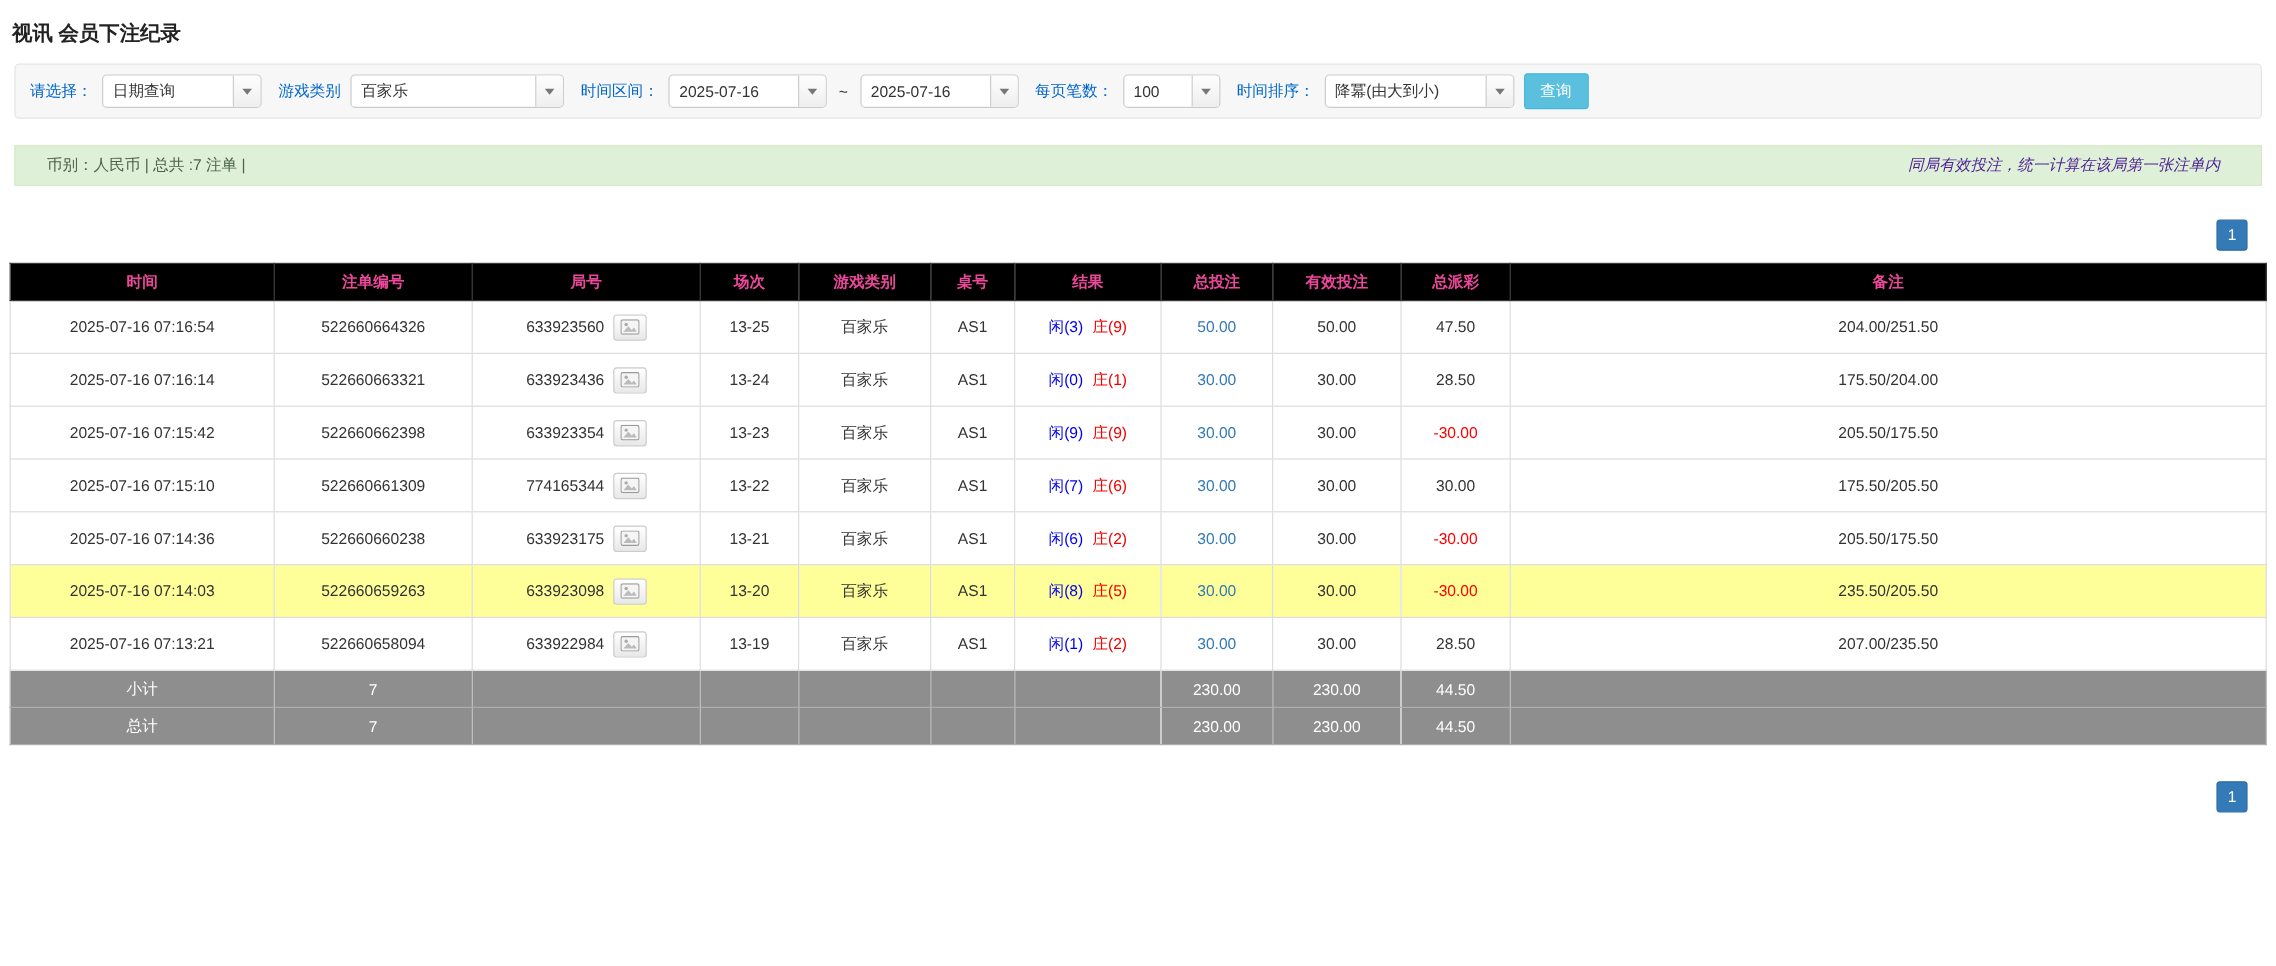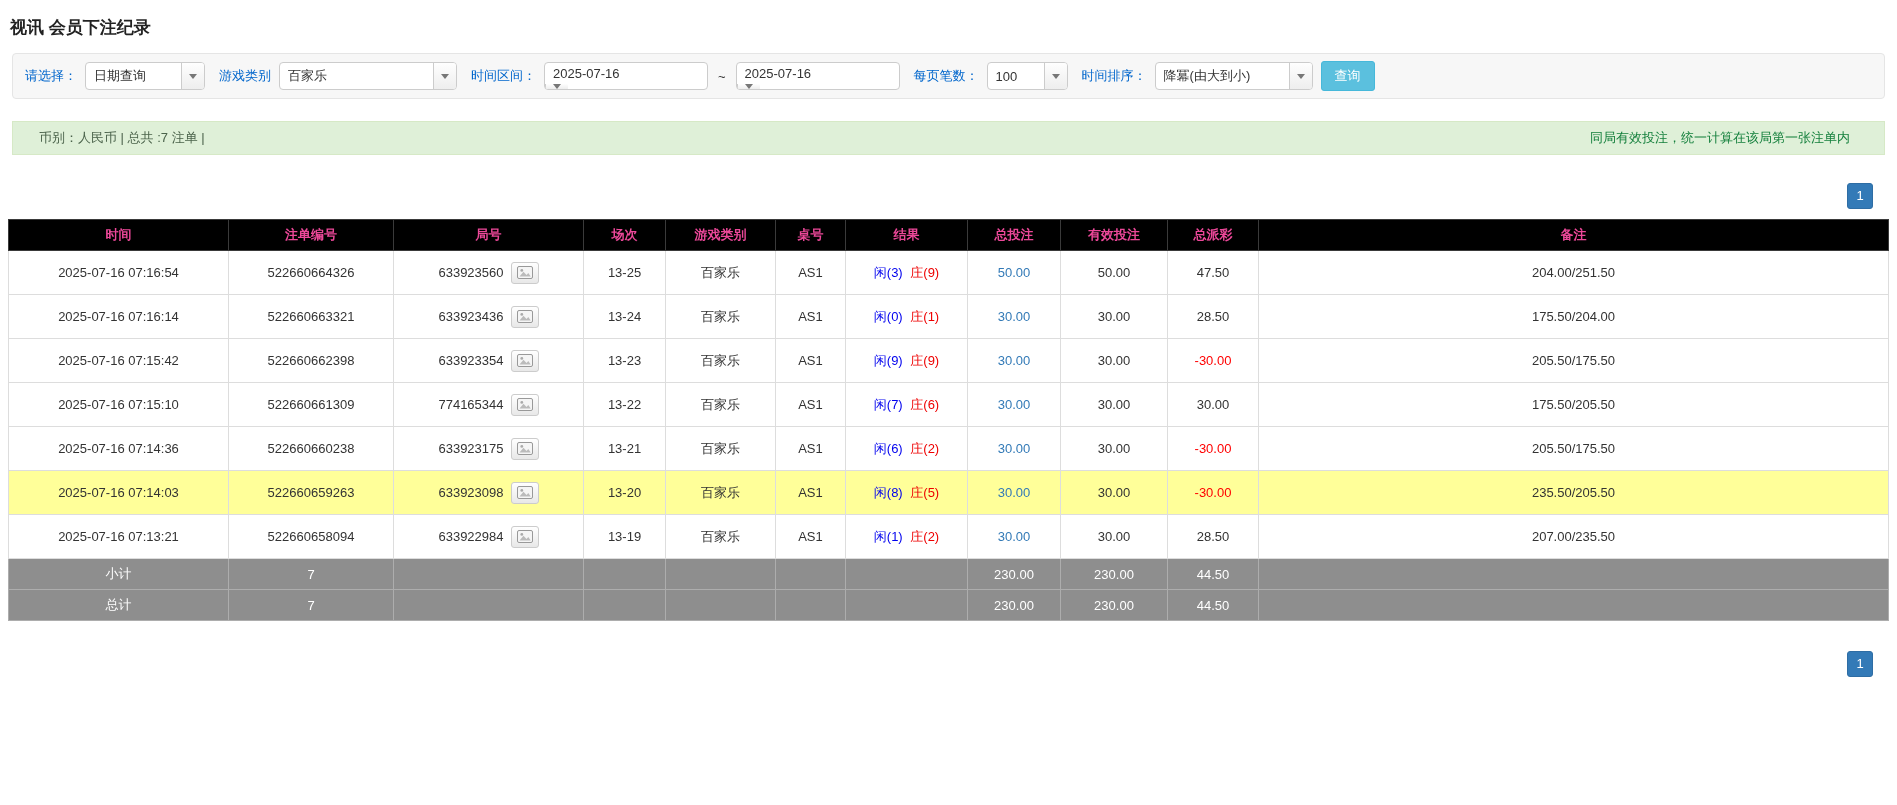--- a/index.html
+++ b/index.html
@@ -66,23 +66,23 @@
     align-items: center;
     justify-content: center;
     flex: 0 0 auto;
   }
   .caret {
     width: 0; height: 0;
     border-left: 4px solid transparent;
     border-right: 4px solid transparent;
     border-top: 5px solid #777;
   }
-  .w-select { width: 120px; }
+  .w-select { width: 133px; }
   .w-game { width: 178px; }
-  .w-date { width: 164px; flex-direction: column; }
+  .w-date { width: 132px; }
   .w-size { width: 81px; }
   .w-sort { width: 158px; }
   .tilde { color: #333; padding: 0 2px; }
   .btn-search {
     background: #5bc0de;
     border: 1px solid #46b8da;
     color: #fff;
     border-radius: 3px;
     padding: 5px 13px;
     font-size: 13px;
@@ -94,21 +94,21 @@
   .info-bar {
     margin: 22px 12px 0 12px;
     background: #dff0d8;
     border: 1px solid #d6e9c6;
     padding: 7px 26px;
     display: flex;
     align-items: center;
     justify-content: space-between;
   }
   .info-summary { color: #4b634b; }
-  .info-notice { color: #15803d; padding-right: 8px; }
+  .info-notice { color: #4c1d95; padding-right: 8px; font-style: italic; }
 
   
   .pager { text-align: right; padding-right: 24px; }
   .pager-top { margin-top: 28px; margin-bottom: 10px; }
   .pager-bottom { margin-top: 30px; padding-bottom: 16px; }
   .page-btn {
     display: inline-block;
     min-width: 26px;
     height: 26px;
     line-height: 24px;

